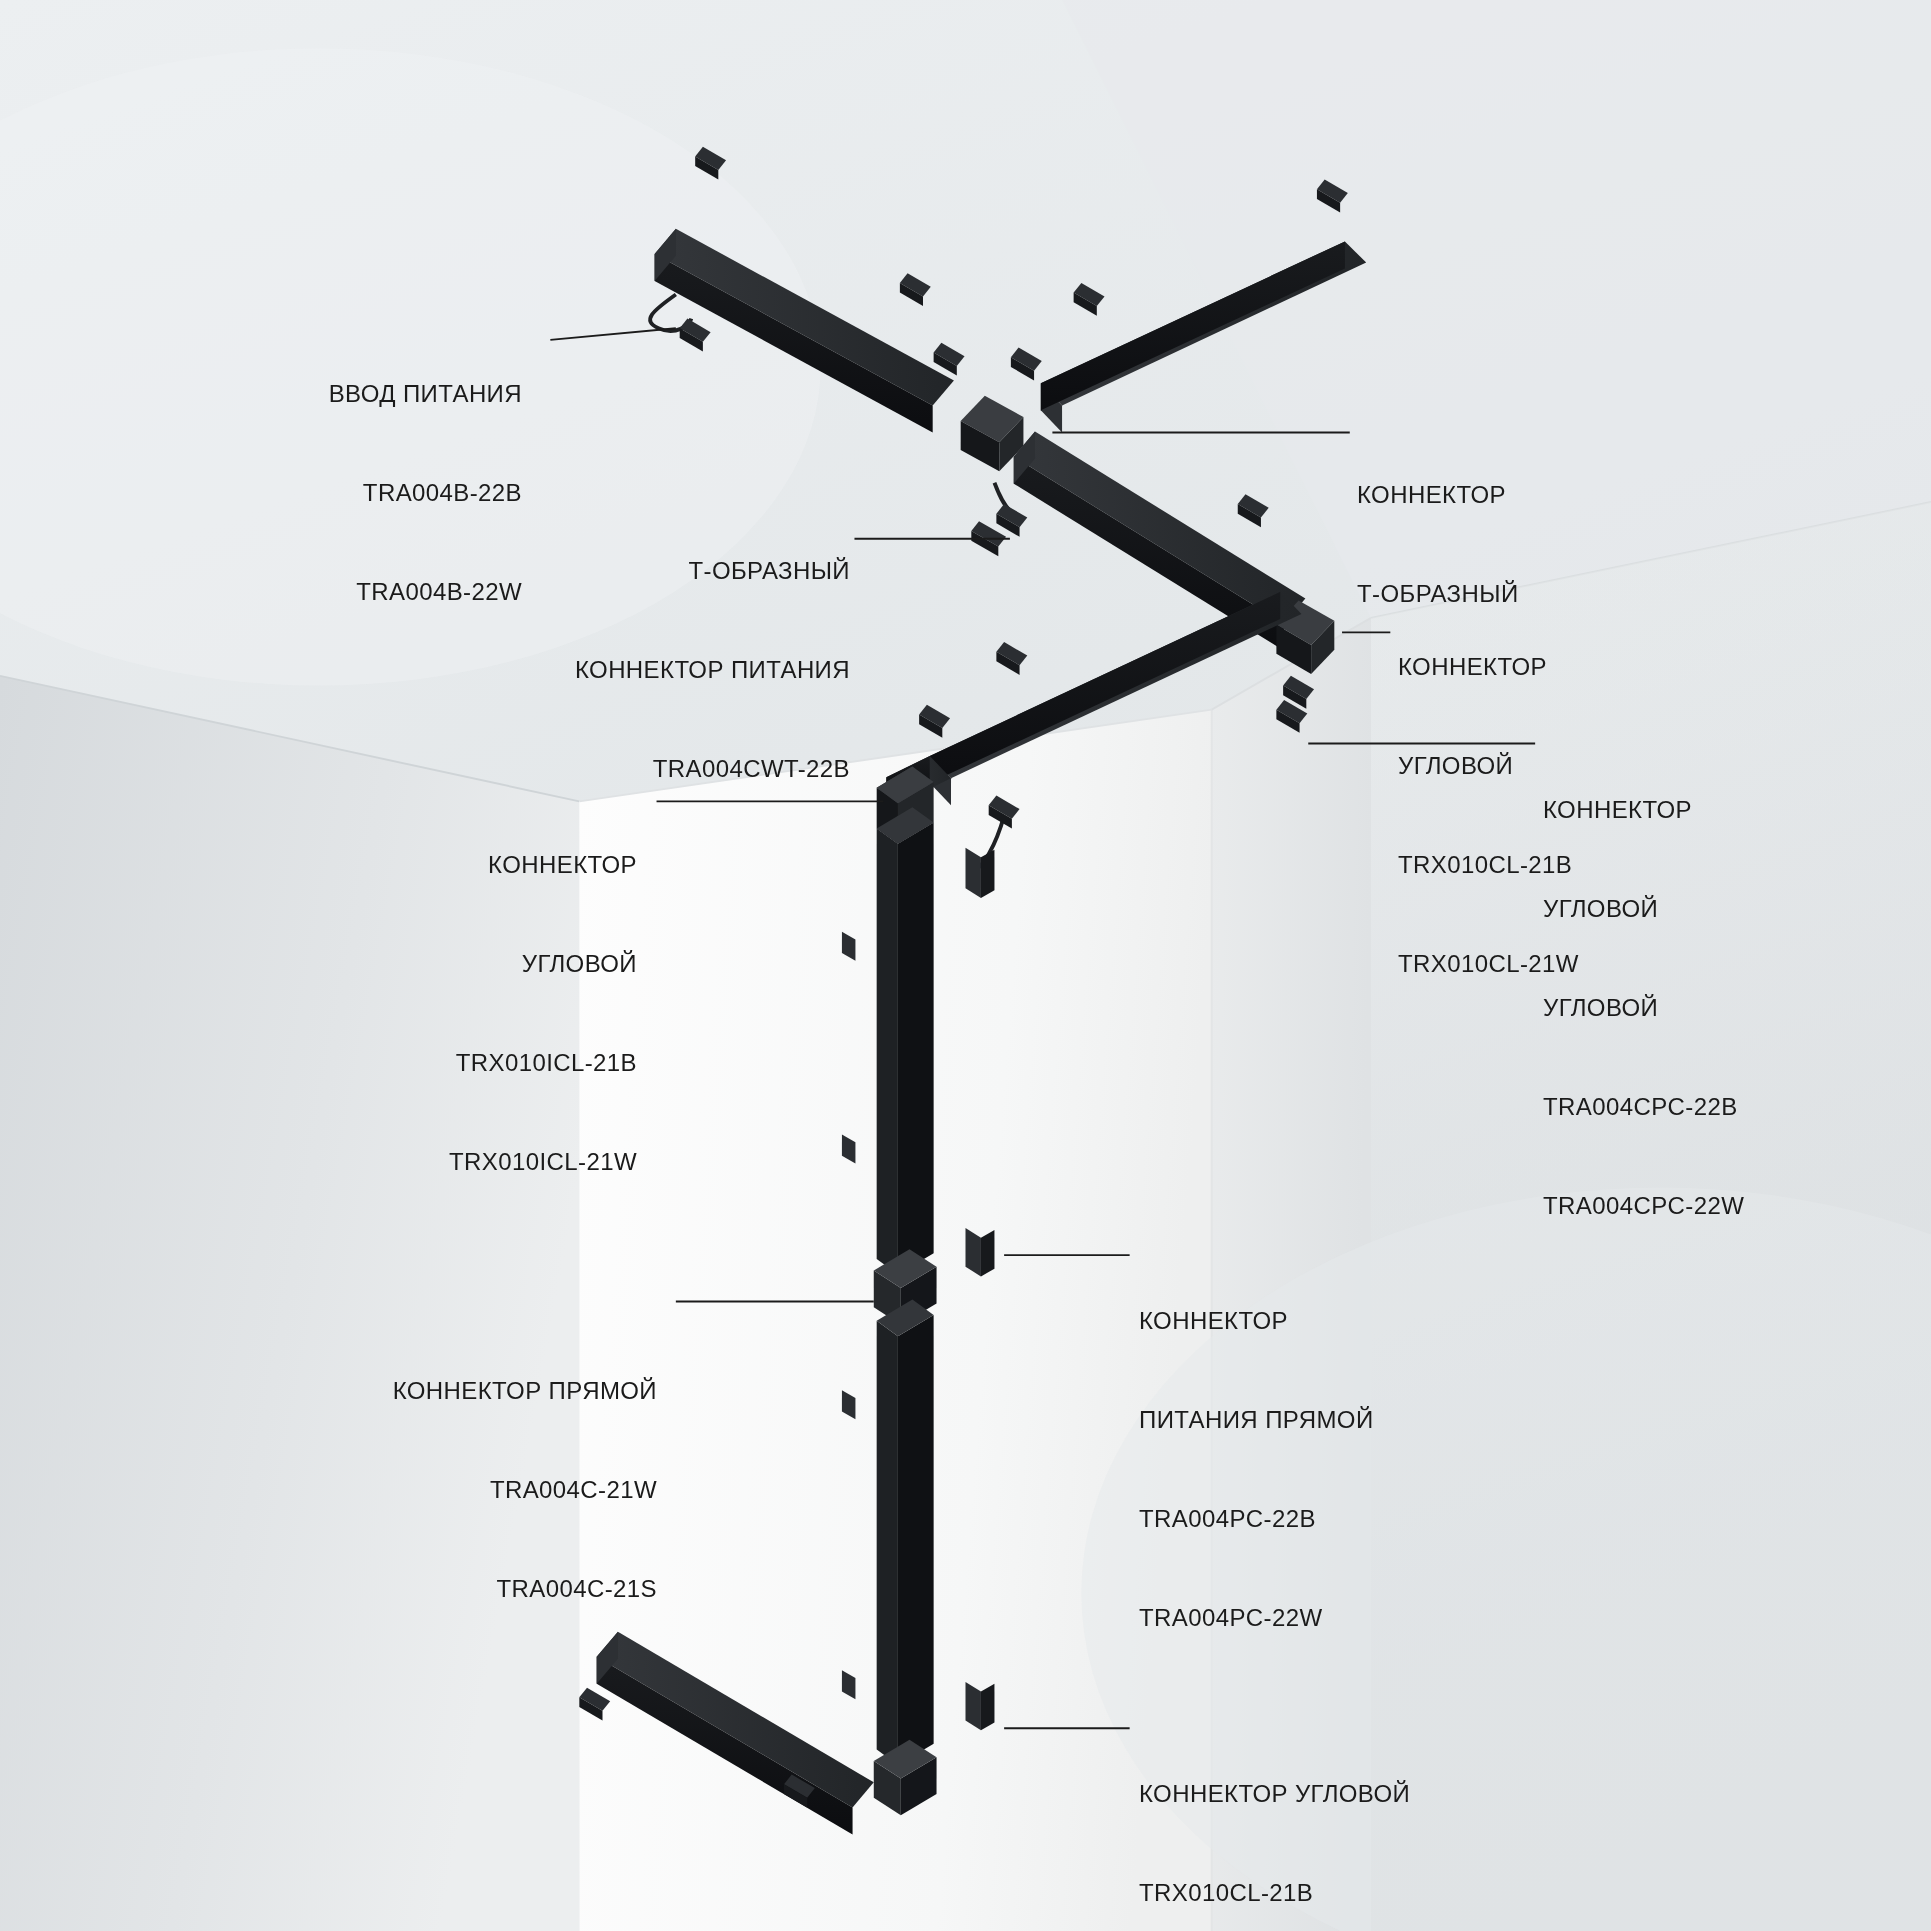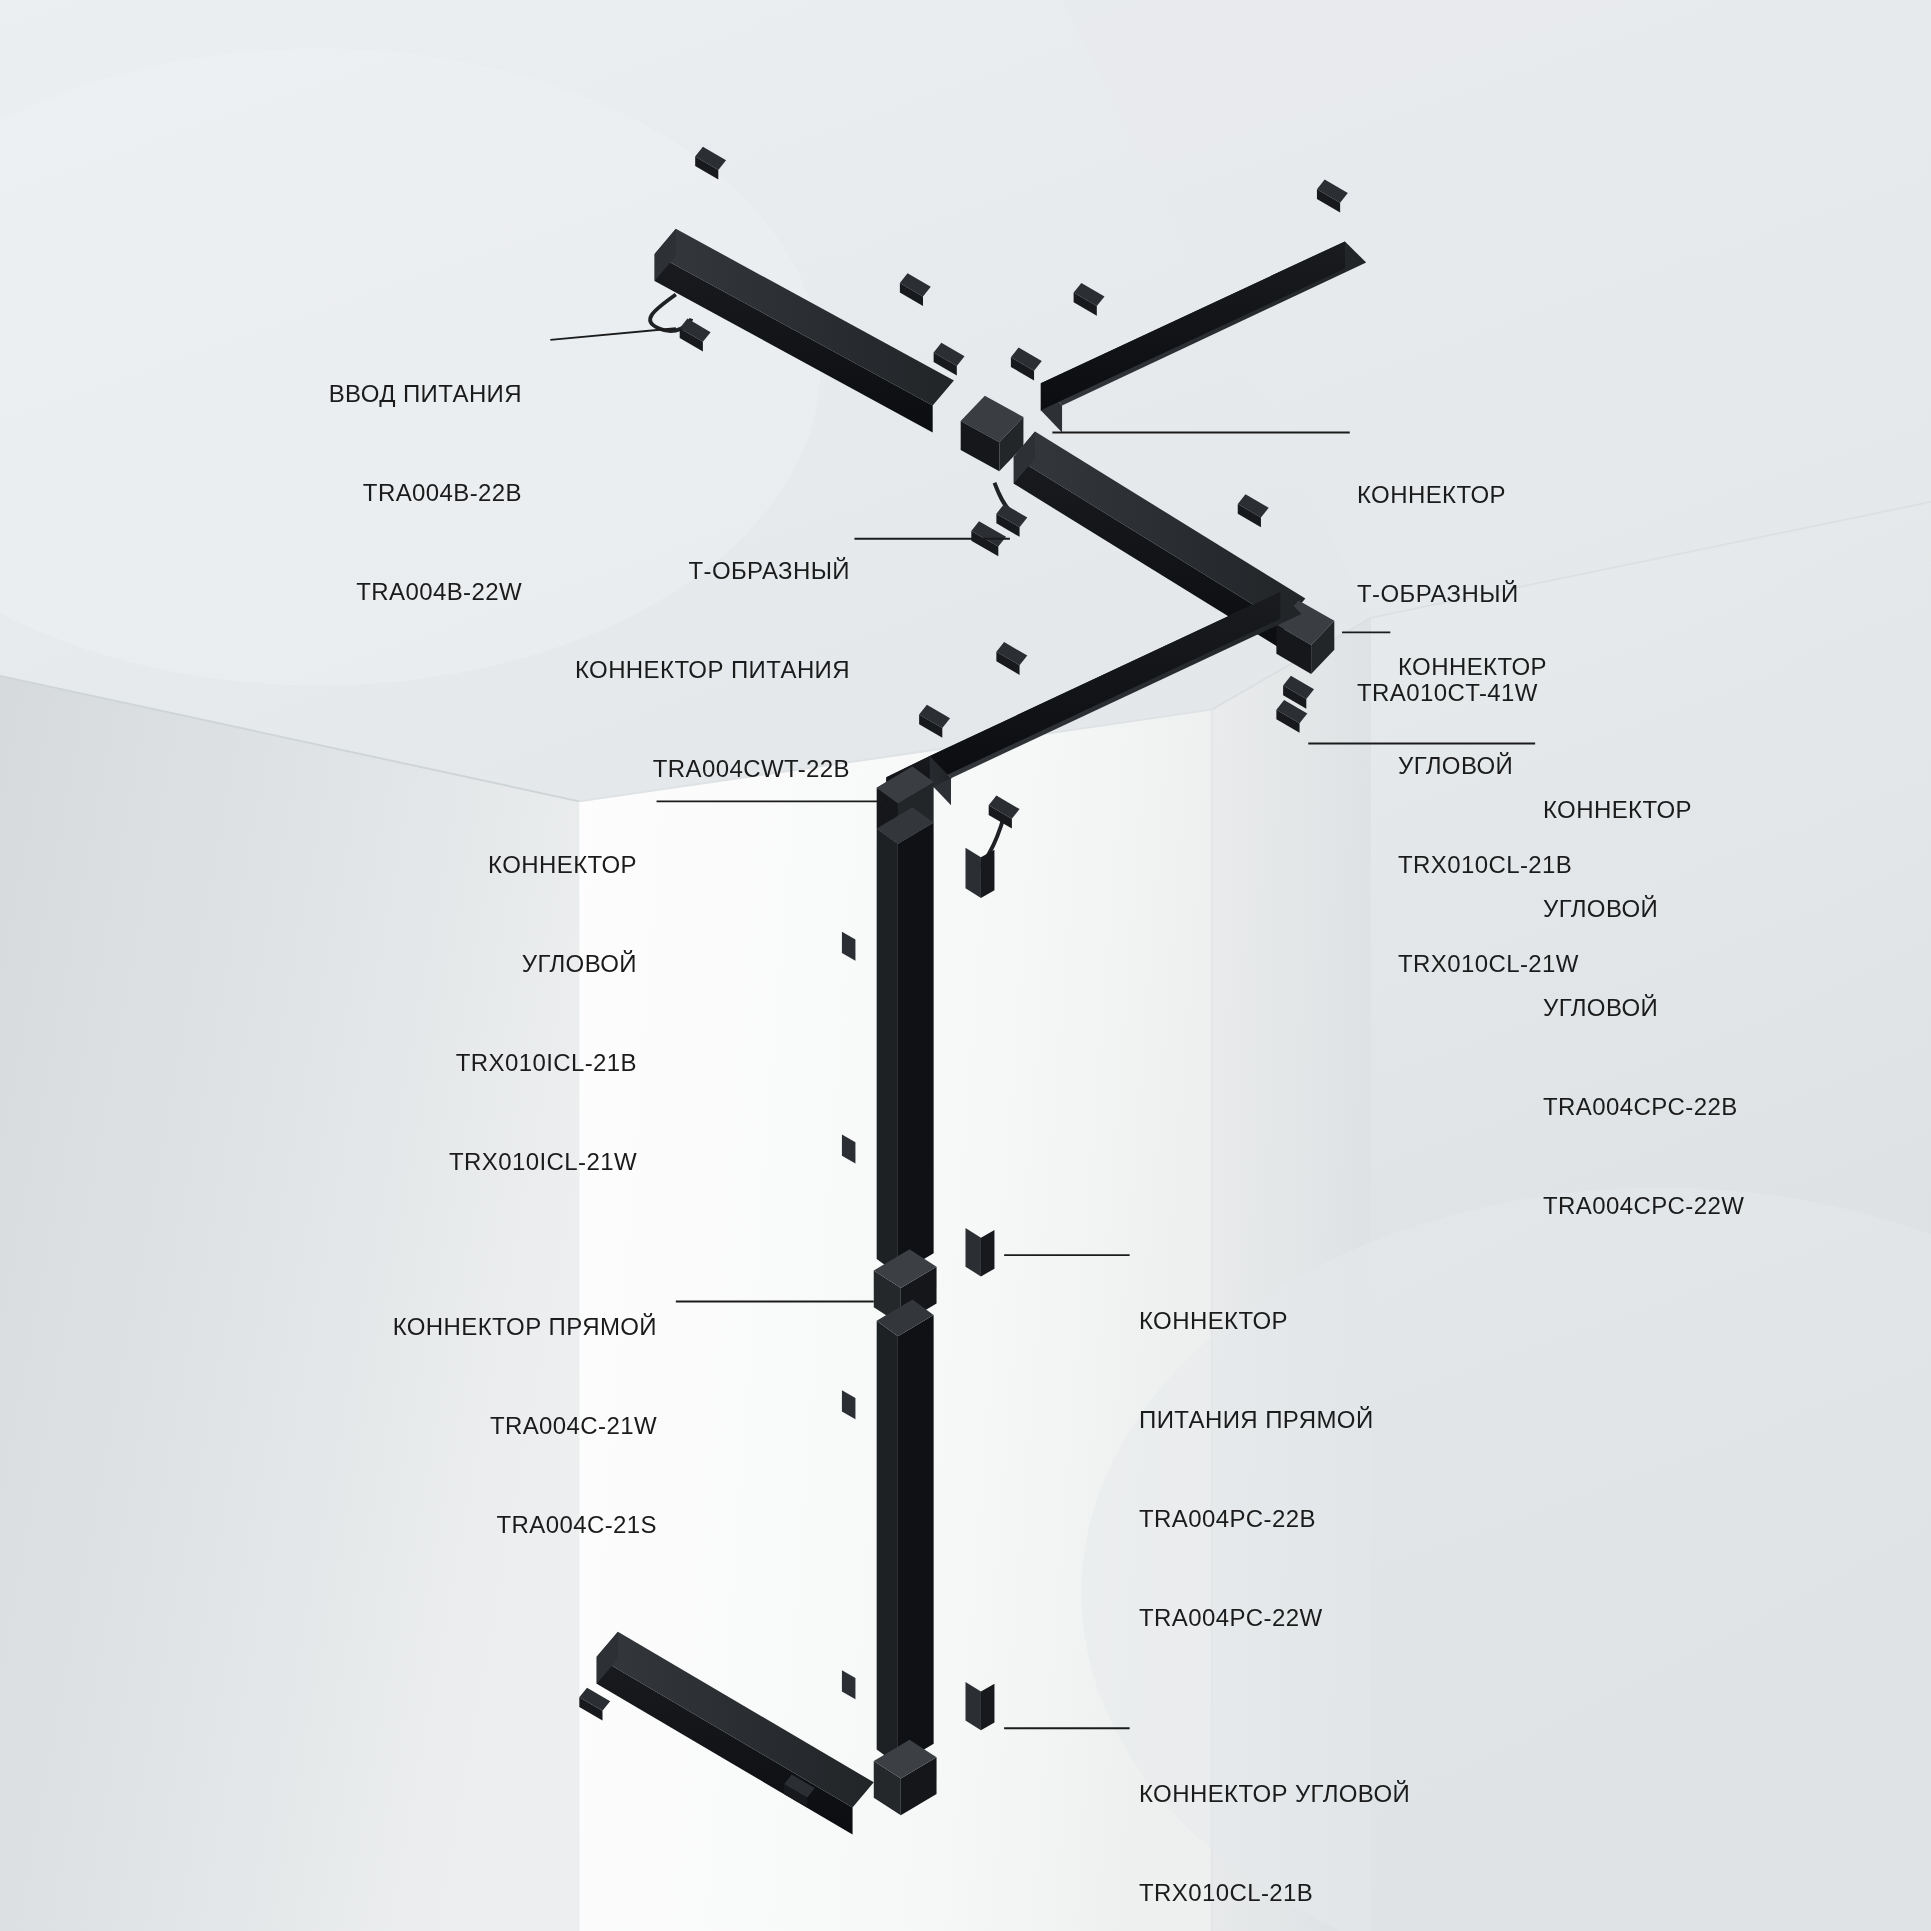--- a/index.html
+++ b/index.html
@@ -286,21 +286,20 @@
 
   <div class="label right" style="left:39px; top:311px; width:483px;">
     <span class="ln">ВВОД ПИТАНИЯ</span>
     <span class="ln">TRA004B-22B</span>
     <span class="ln">TRA004B-22W</span>
   </div>
 
   <div class="label left" style="left:1357px; top:412px; width:502px;">
     <span class="ln">КОННЕКТОР</span>
     <span class="ln">Т-ОБРАЗНЫЙ</span>
-    <span class="ln">TRA010CT-41W</span>
   </div>
 
   <div class="label right" style="left:338px; top:488px; width:512px;">
     <span class="ln">Т-ОБРАЗНЫЙ</span>
     <span class="ln">КОННЕКТОР ПИТАНИЯ</span>
     <span class="ln">TRA004CWT-22B</span>
   </div>
 
   <div class="label left" style="left:1398px; top:584px; width:463px;">
     <span class="ln">КОННЕКТОР</span>
@@ -317,21 +316,21 @@
     <span class="ln">TRA004CPC-22W</span>
   </div>
 
   <div class="label right" style="left:174px; top:782px; width:463px;">
     <span class="ln">КОННЕКТОР</span>
     <span class="ln">УГЛОВОЙ</span>
     <span class="ln">TRX010ICL-21B</span>
     <span class="ln">TRX010ICL-21W</span>
   </div>
 
-  <div class="label right" style="left:174px; top:1244px; width:483px;">
+  <div class="label right" style="left:174px; top:1308px; width:483px;">
     <span class="ln">КОННЕКТОР ПРЯМОЙ</span>
     <span class="ln">TRA004C-21W</span>
     <span class="ln">TRA004C-21S</span>
   </div>
 
   <div class="label left" style="left:1139px; top:1238px; width:444px;">
     <span class="ln">КОННЕКТОР</span>
     <span class="ln">ПИТАНИЯ ПРЯМОЙ</span>
     <span class="ln">TRA004PC-22B</span>
     <span class="ln">TRA004PC-22W</span>

